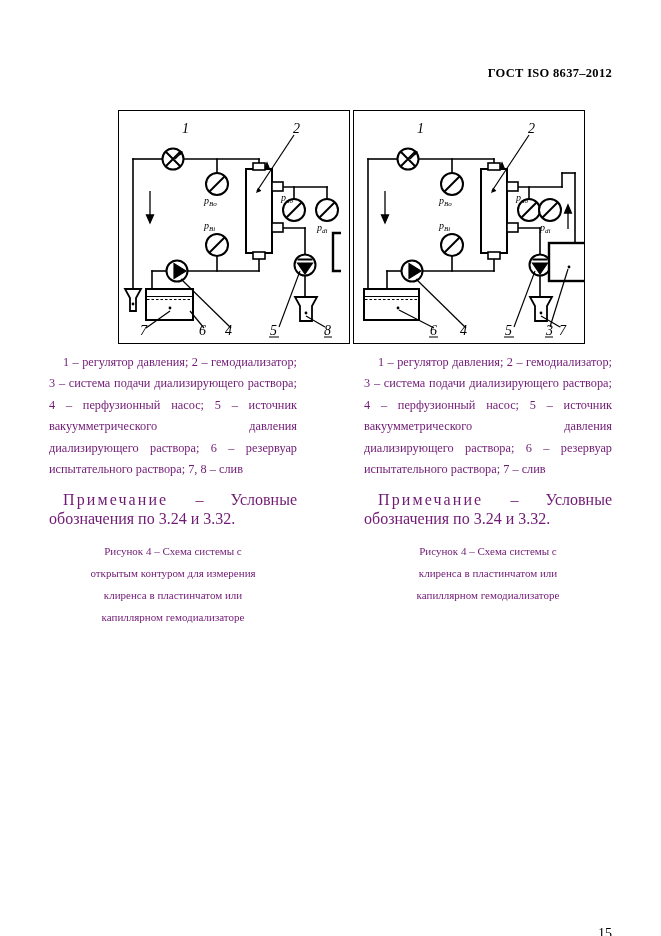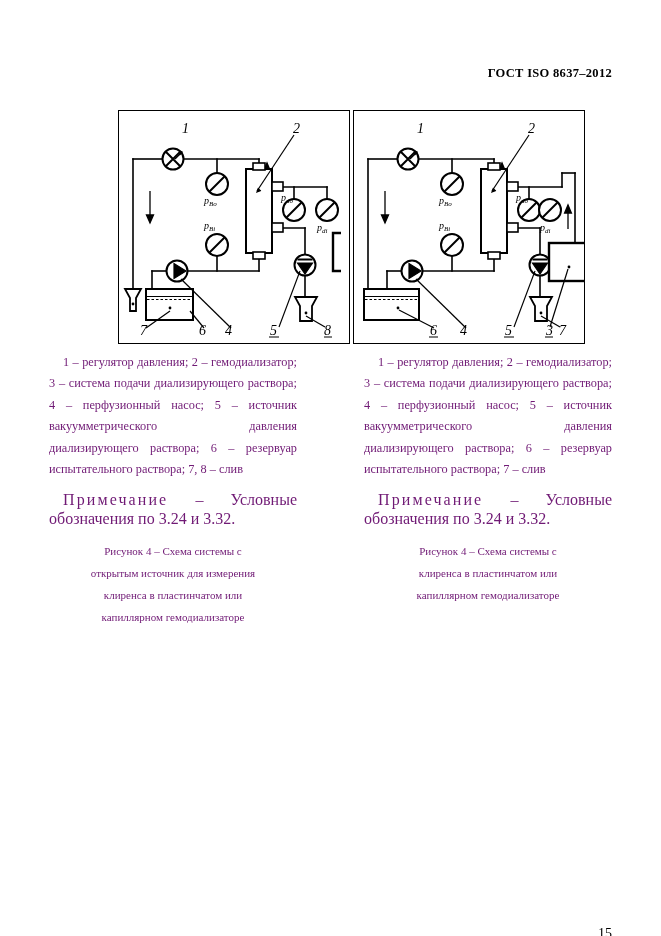--- a/index.html
+++ b/index.html
@@ -368,21 +368,21 @@
         </g>
       </svg>
     </div>
   </div>
 
   <div class="col left">
     <p class="legend">1 – регулятор давления; 2 – гемодиализатор; 3 – система подачи диализирующего раствора; 4 – перфузионный насос; 5 – источник вакуумметрического давления диализирующего раствора; 6 – резервуар испытательного раствора; 7, 8 – слив</p>
     <p class="note"><span class="spaced">Примечание</span><span> – Условные обозначения по 3.24 и 3.32.</span></p>
     <div class="caption">
       <div>Рисунок 4 –  Схема системы с</div>
-      <div>открытым источник для измерения</div>
+      <div>открытым контуром для измерения</div>
       <div>клиренса в пластинчатом или</div>
       <div>капиллярном гемодиализаторе</div>
     </div>
   </div>
 
   <div class="col right">
     <p class="legend">1 – регулятор давления; 2 – гемодиализатор; 3 – система подачи диализирующего раствора; 4 – перфузионный насос; 5 – источник вакуумметрического давления диализирующего раствора; 6 – резервуар испытательного раствора; 7 – слив</p>
     <p class="note"><span class="spaced">Примечание</span><span> – Условные обозначения по 3.24 и 3.32.</span></p>
     <div class="caption">
       <div>Рисунок 4 –  Схема системы с</div>

